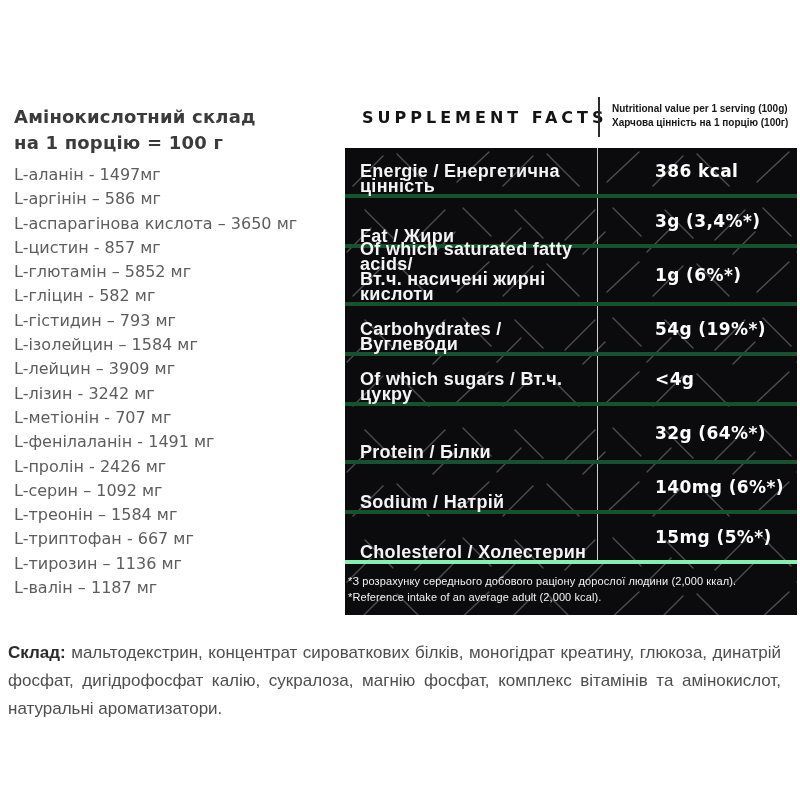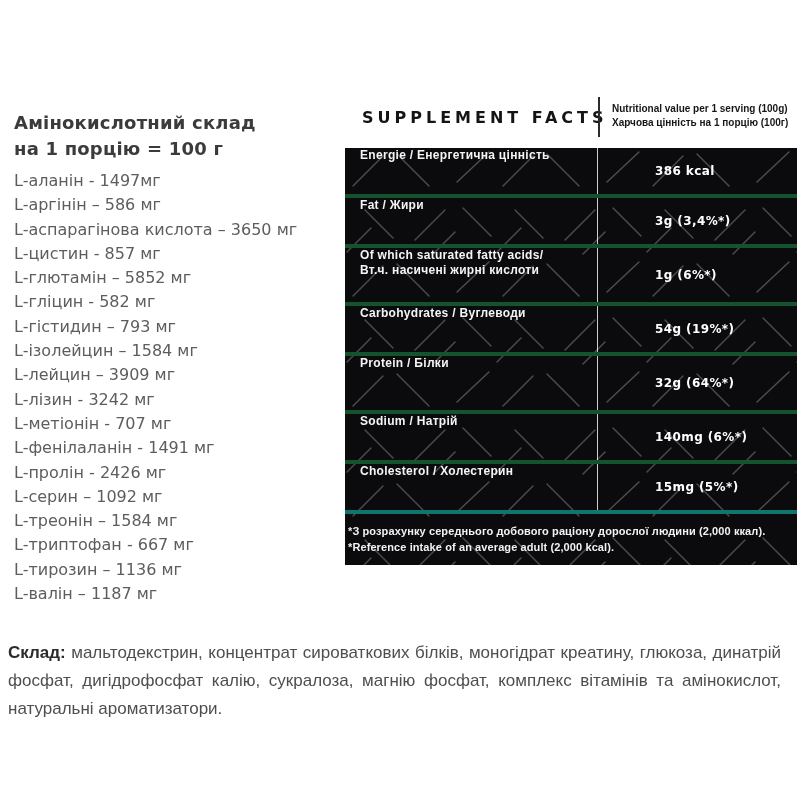--- a/index.html
+++ b/index.html
@@ -1,48 +1,48 @@
 <!DOCTYPE html>
 <html><head>
 <meta charset="utf-8">
 <style>
   html,body{margin:0;padding:0;background:#ffffff;}
   .canvas{position:relative;width:800px;height:800px;background:#ffffff;overflow:hidden;
           font-family:"DejaVu Sans",sans-serif;}
 
   
-  .amino{position:absolute;left:14px;top:110px;width:332px;}
+  .amino{position:absolute;left:14px;top:104px;width:332px;}
   .amino-title{font-size:18px;font-weight:700;color:#3b3b3b;line-height:26px;letter-spacing:.2px;}
   .amino-list{margin-top:7px;}
   .amino-item{font-size:16px;color:#5d5d5d;line-height:24.3px;white-space:nowrap;}
 
   
   .facts{position:absolute;left:345px;top:95px;width:452px;}
   .facts-header{position:relative;height:50px;}
   .facts-title{position:absolute;left:17px;top:13px;font-size:16px;font-weight:700;color:#141414;
                letter-spacing:4px;white-space:nowrap;}
   .hdr-divider{position:absolute;left:253px;top:2px;width:2px;height:40px;background:#2b2b2b;}
   .hdr-note{position:absolute;left:267px;top:7px;font-family:"Liberation Sans",sans-serif;
             font-size:10px;font-weight:700;color:#161616;line-height:14px;white-space:nowrap;}
 
   .facts-table{position:relative;margin-top:3px;background:#0b0b0d;}
   .tex{position:absolute;inset:0;width:100%;height:100%;}
   .rows{position:relative;}
   .frow{display:flex;height:46px;border-top:4px solid #14532d;}
   .frow:first-child{border-top:none;}
   .frow.tall{height:54px;}
-  .flabel{width:253px;box-sizing:border-box;display:flex;flex-direction:column;justify-content:flex-start;
+  .flabel{width:253px;box-sizing:border-box;display:flex;flex-direction:column;justify-content:flex-end;
           padding-left:15px;border-right:1.5px solid rgba(255,255,255,.8);
-          font-family:"Liberation Sans",sans-serif;font-size:12px;font-weight:700;color:#f4f4f4;
+          font-family:"Liberation Sans",sans-serif;font-size:18px;font-weight:700;color:#f4f4f4;
           letter-spacing:.3px;line-height:15px;}
   .lbl2:empty{display:none;}
   .fvalue{flex:1;display:flex;align-items:center;padding-left:57px;
-          font-size:12px;font-weight:700;color:#ffffff;letter-spacing:.4px;}
-  .ffooter{position:relative;border-top:4px solid #0f766e;padding:9px 2px 10px 3px;
-           font-family:"Liberation Sans",sans-serif;font-size:11px;font-weight:700;color:#f2f2f2;
+          font-size:17px;font-weight:700;color:#ffffff;letter-spacing:.4px;}
+  .ffooter{position:relative;border-top:4px solid #86efac;padding:9px 2px 10px 3px;
+           font-family:"Liberation Sans",sans-serif;font-size:11px;font-weight:400;color:#f2f2f2;
            line-height:16px;letter-spacing:.1px;}
 
   
   .ingredients{position:absolute;left:8px;top:622px;width:773px;
                font-family:"Liberation Sans",sans-serif;font-size:17px;line-height:28px;
                color:#4e4e4e;text-align:justify;}
   .ing-label{font-weight:700;color:#2b2b2b;}
 </style>
 </head>
 <body>
@@ -128,20 +128,27 @@
           </div>
           <div class="fvalue">1g (6%*)</div>
         </div>
         <div class="frow">
           <div class="flabel">
             <span>Carbohydrates / Вуглеводи</span>
 
           </div>
           <div class="fvalue">54g (19%*)</div>
         </div>
+        <div class="frow">
+          <div class="flabel">
+            <span>Of which sugars / Вт.ч. цукру</span>
+
+          </div>
+          <div class="fvalue">&lt;4g</div>
+        </div>
         <div class="frow tall">
           <div class="flabel">
             <span>Protein / Білки</span>
 
           </div>
           <div class="fvalue">32g (64%*)</div>
         </div>
         <div class="frow">
           <div class="flabel">
             <span>Sodium / Натрій</span>

